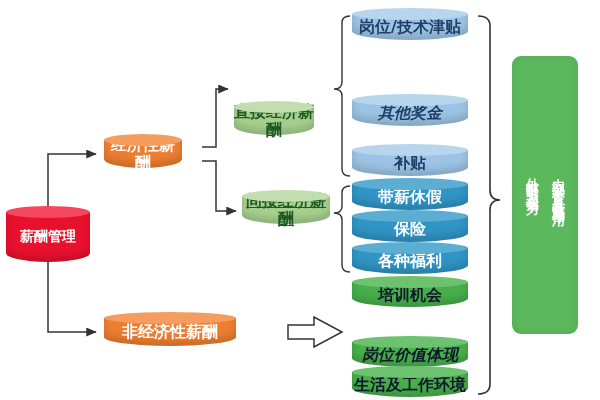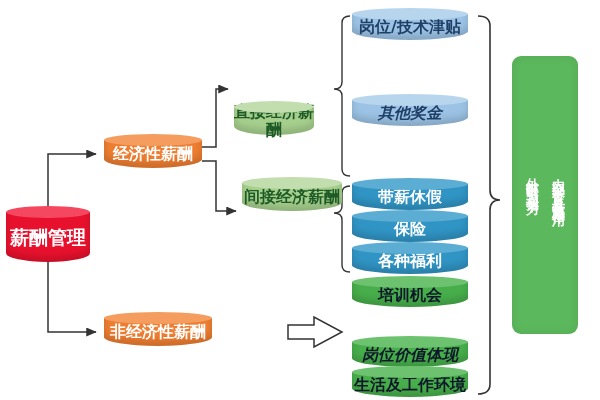--- a/index.html
+++ b/index.html
@@ -11,25 +11,25 @@
        box-shadow:inset 0 -5px 7px rgba(0,0,0,.15);text-align:center;line-height:1.1;}
   .cyl::before{content:"";position:absolute;top:-6px;left:0;width:100%;height:12px;border-radius:50%;}
 
   .c-red{background:#e8112d;color:#fff;}       .c-red::before{background:#f5475f;}
   .c-orange{background:#ed7d31;color:#fff;}    .c-orange::before{background:#f49d5e;}
   .c-lgreen{background:#a6cf8d;color:#1d5a26;} .c-lgreen::before{background:#c2ddae;}
   .c-lblue{background:#9cc3e5;color:#1f3f66;}  .c-lblue::before{background:#b8d5ee;}
   .c-mblue{background:#3094c4;color:#fff;}     .c-mblue::before{background:#5badd4;}
   .c-green{background:#47ae4b;color:#0f172a;}     .c-green::before{background:#6cc26f;}
 
-  .root{left:6px;top:212px;width:84px;height:50px;font-size:19px;}
-  .economic{left:104px;top:140px;width:98px;height:28px;}
-  .noneconomic{left:104px;top:318px;width:108px;height:28px;}
+  .root{left:6px;top:212px;width:84px;height:50px;font-size:14px;}
+  .economic{left:104px;top:140px;width:78px;height:28px;}
+  .noneconomic{left:104px;top:318px;width:132px;height:28px;}
   .direct{left:234px;top:75px;width:80px;height:28px;margin-top:32px;}
-  .indirect{left:242px;top:183px;width:100px;height:28px;}
+  .indirect{left:242px;top:196px;width:88px;height:28px;text-decoration:underline;}
 
   .item{left:352px;width:116px;height:26px;}
   .g3{height:25px;}
   .d0{top:14px;} .d1{top:48px;} .d2{top:82px;} .d3{top:100px;font-style:italic;} .d4{top:150px;}
   .i0{top:184px;} .i1{top:216px;} .i2{top:248px;}
   .n0{top:282px;} .n1{top:312px;} .n2{top:342px;font-style:italic;} .n3{top:372px;}
 
   .summary{position:absolute;left:512px;top:56px;width:66px;height:278px;z-index:2;
            background:#5cb85c;border-radius:9px;display:flex;align-items:center;justify-content:center;
            box-shadow:inset 0 0 10px rgba(0,0,0,.08);}
@@ -65,20 +65,21 @@
   <div class="cyl c-red root">薪酬管理</div>
 
   <div class="cyl c-orange economic">经济性薪酬</div>
   <div class="cyl c-orange noneconomic">非经济性薪酬</div>
 
   <div class="cyl c-lgreen direct">直接经济薪酬</div>
   <div class="cyl c-lgreen indirect">间接经济薪酬</div>
 
   <div class="cyl c-lblue item d0">岗位/技术津贴</div>
   <div class="cyl c-lblue item d3">其他奖金</div>
+  <div class="cyl c-lblue item d4">补贴</div>
 
   <div class="cyl c-mblue item i0">带薪休假</div>
   <div class="cyl c-mblue item i1">保险</div>
   <div class="cyl c-mblue item i2">各种福利</div>
 
   <div class="cyl c-green item g3 n0">培训机会</div>
   <div class="cyl c-green item g3 n2">岗位价值体现</div>
   <div class="cyl c-green item g3 n3">生活及工作环境</div>
 
   <div class="summary">

